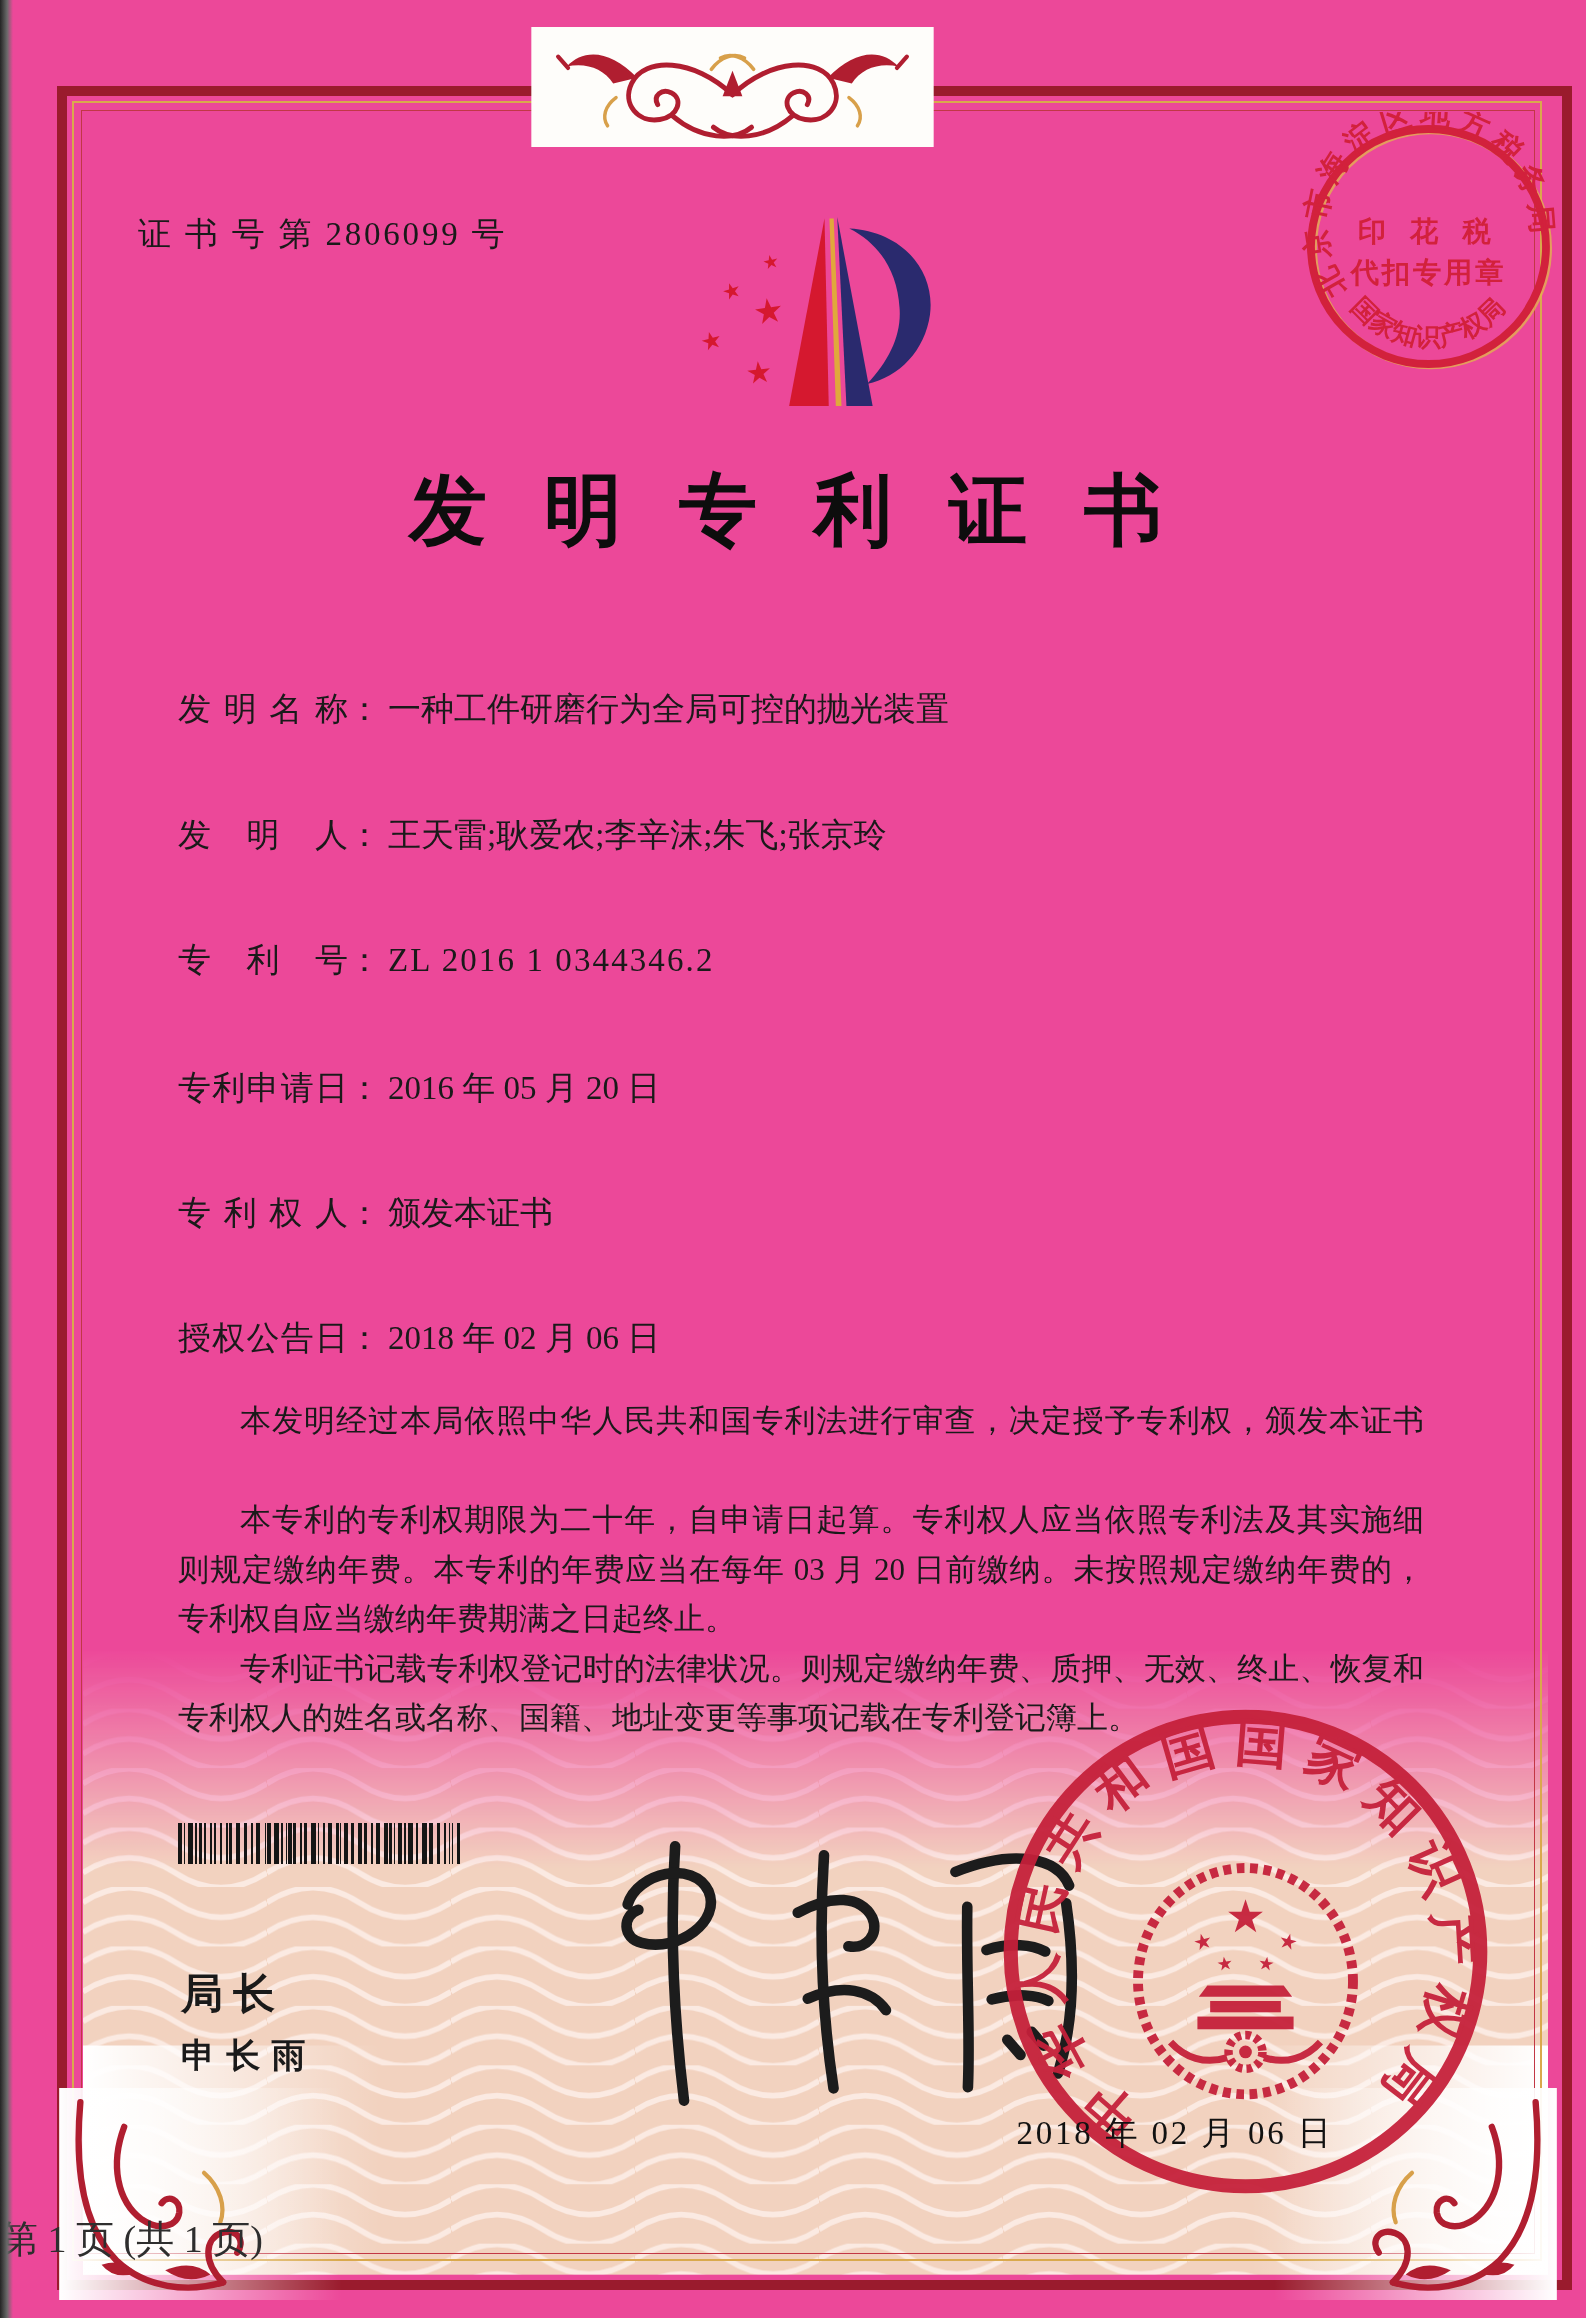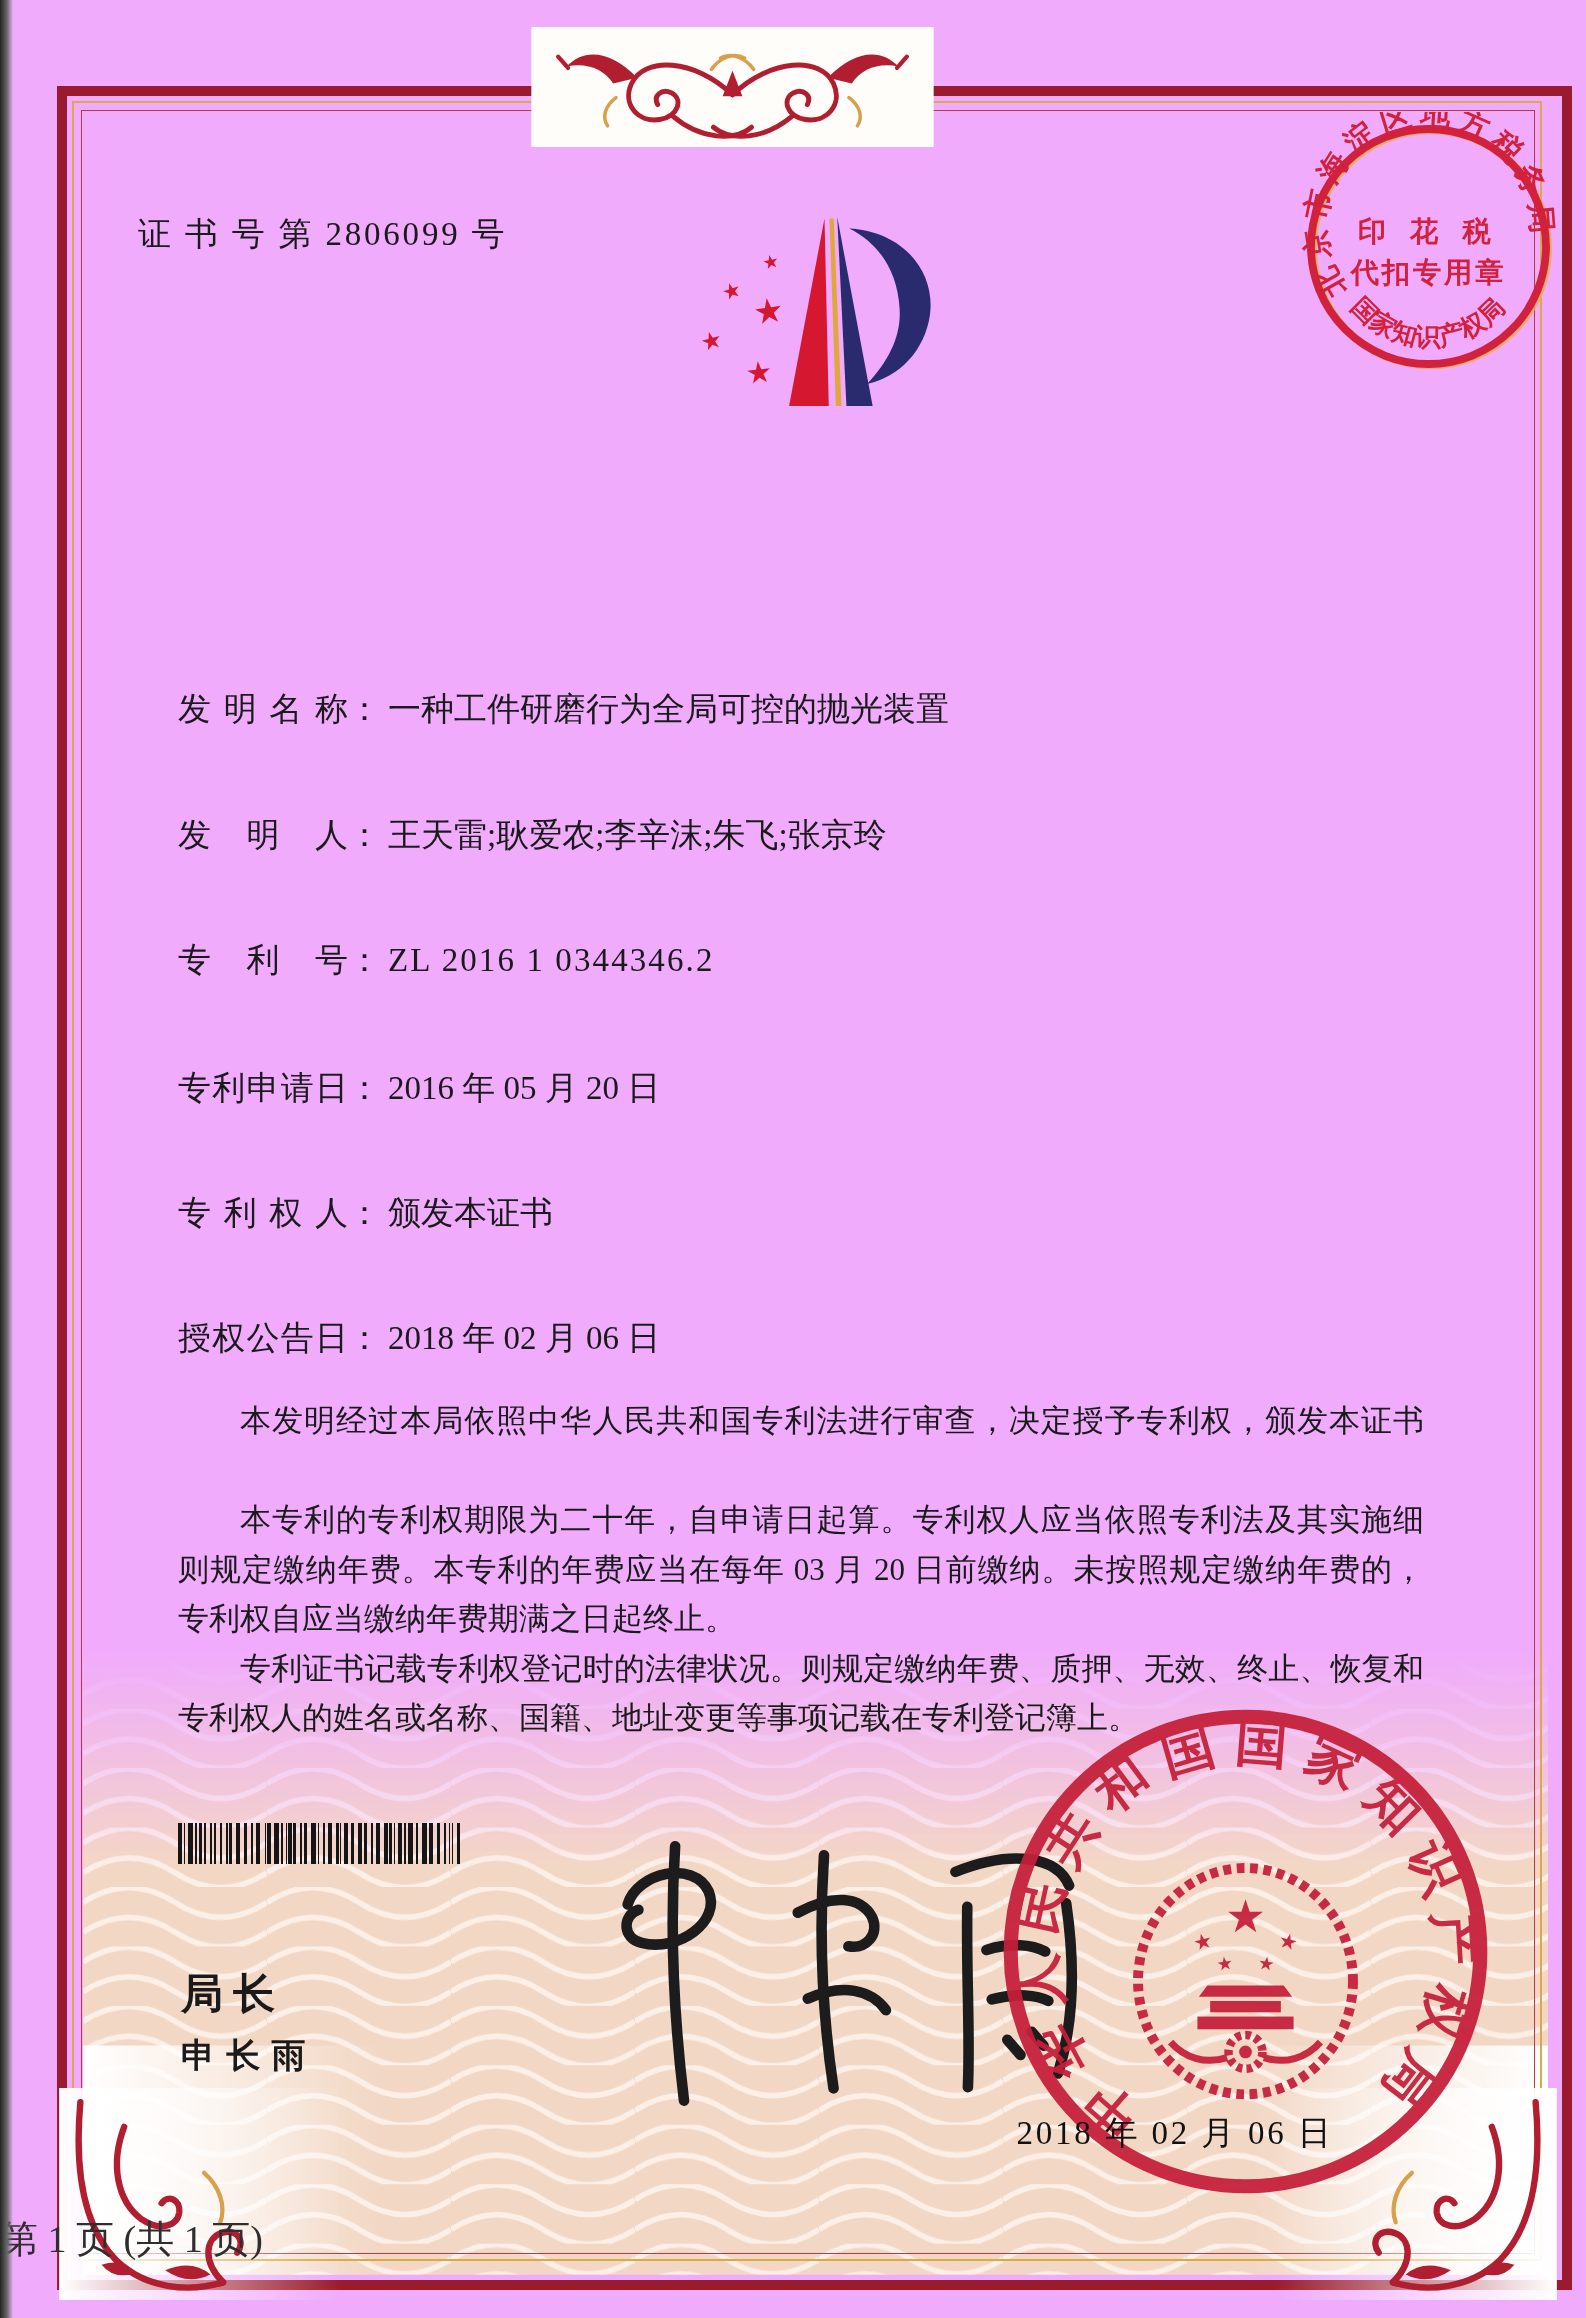--- a/index.html
+++ b/index.html
@@ -1,18 +1,18 @@
 <!DOCTYPE html>
 <html style="font-size:11.3px"><head>
 <meta charset="utf-8">
 <style>
   html,body{margin:0;padding:0;background:#ffffff;}
   body{width:1586px;height:2319px;overflow:hidden;position:relative;
        font-family:"Liberation Serif","DejaVu Serif",serif;color:#1a1a1a;}
-  .page{position:absolute;inset:0;background:#f0abfc;}
+  .page{position:absolute;inset:0;background:#ec4899;}
   .scan-edge{position:absolute;left:0;top:0;width:12.7px;height:100%;
        background:linear-gradient(to right,#242424,#6a6a6a 55%,rgba(255,255,255,0));z-index:9;}
   
   .frame{position:absolute;pointer-events:none;z-index:2;}
   .frame-thick{left:57px;top:86px;width:1495px;height:2184px;border:10.6px solid #9a1b2d;}
   .frame-gold{left:72px;top:101px;width:1466px;height:2156px;border:2.8px solid #d9a94c;}
   .frame-thin{left:81px;top:110px;width:1452px;height:2142px;border:1.4px solid #c23745;}
   .waves{position:absolute;left:83px;top:1649px;z-index:1;}
   .ornament{position:absolute;z-index:3;}
   
@@ -141,20 +141,21 @@
     <text font-size="42" fill="#d2213c" font-weight="bold">
       <textPath href="#taxTop" textLength="560" lengthAdjust="spacing">北京市海淀区地方税务局</textPath>
     </text>
     <text font-size="36" fill="#d2213c" font-weight="bold">
       <textPath href="#taxBot" textLength="252" lengthAdjust="spacing">国家知识产权局</textPath>
     </text>
     <text x="190" y="182" text-anchor="middle" font-size="40" fill="#d2213c" font-weight="bold" letter-spacing="12">印 花 税</text>
     <text x="190" y="240" text-anchor="middle" font-size="40" fill="#d2213c" font-weight="bold" letter-spacing="4">代扣专用章</text>
   </svg>
 
+  <div class="abs title">发明专利证书</div>
 
   <div class="abs field-row" style="top:687px;">
     <span class="field-label char-justify">
         <span>发</span>
         <span>明</span>
         <span>名</span>
         <span>称</span>
       </span><span class="field-colon">：</span><span>一种工件研磨行为全局可控的抛光装置</span>
   </div>
   <div class="abs field-row" style="top:813px;">

